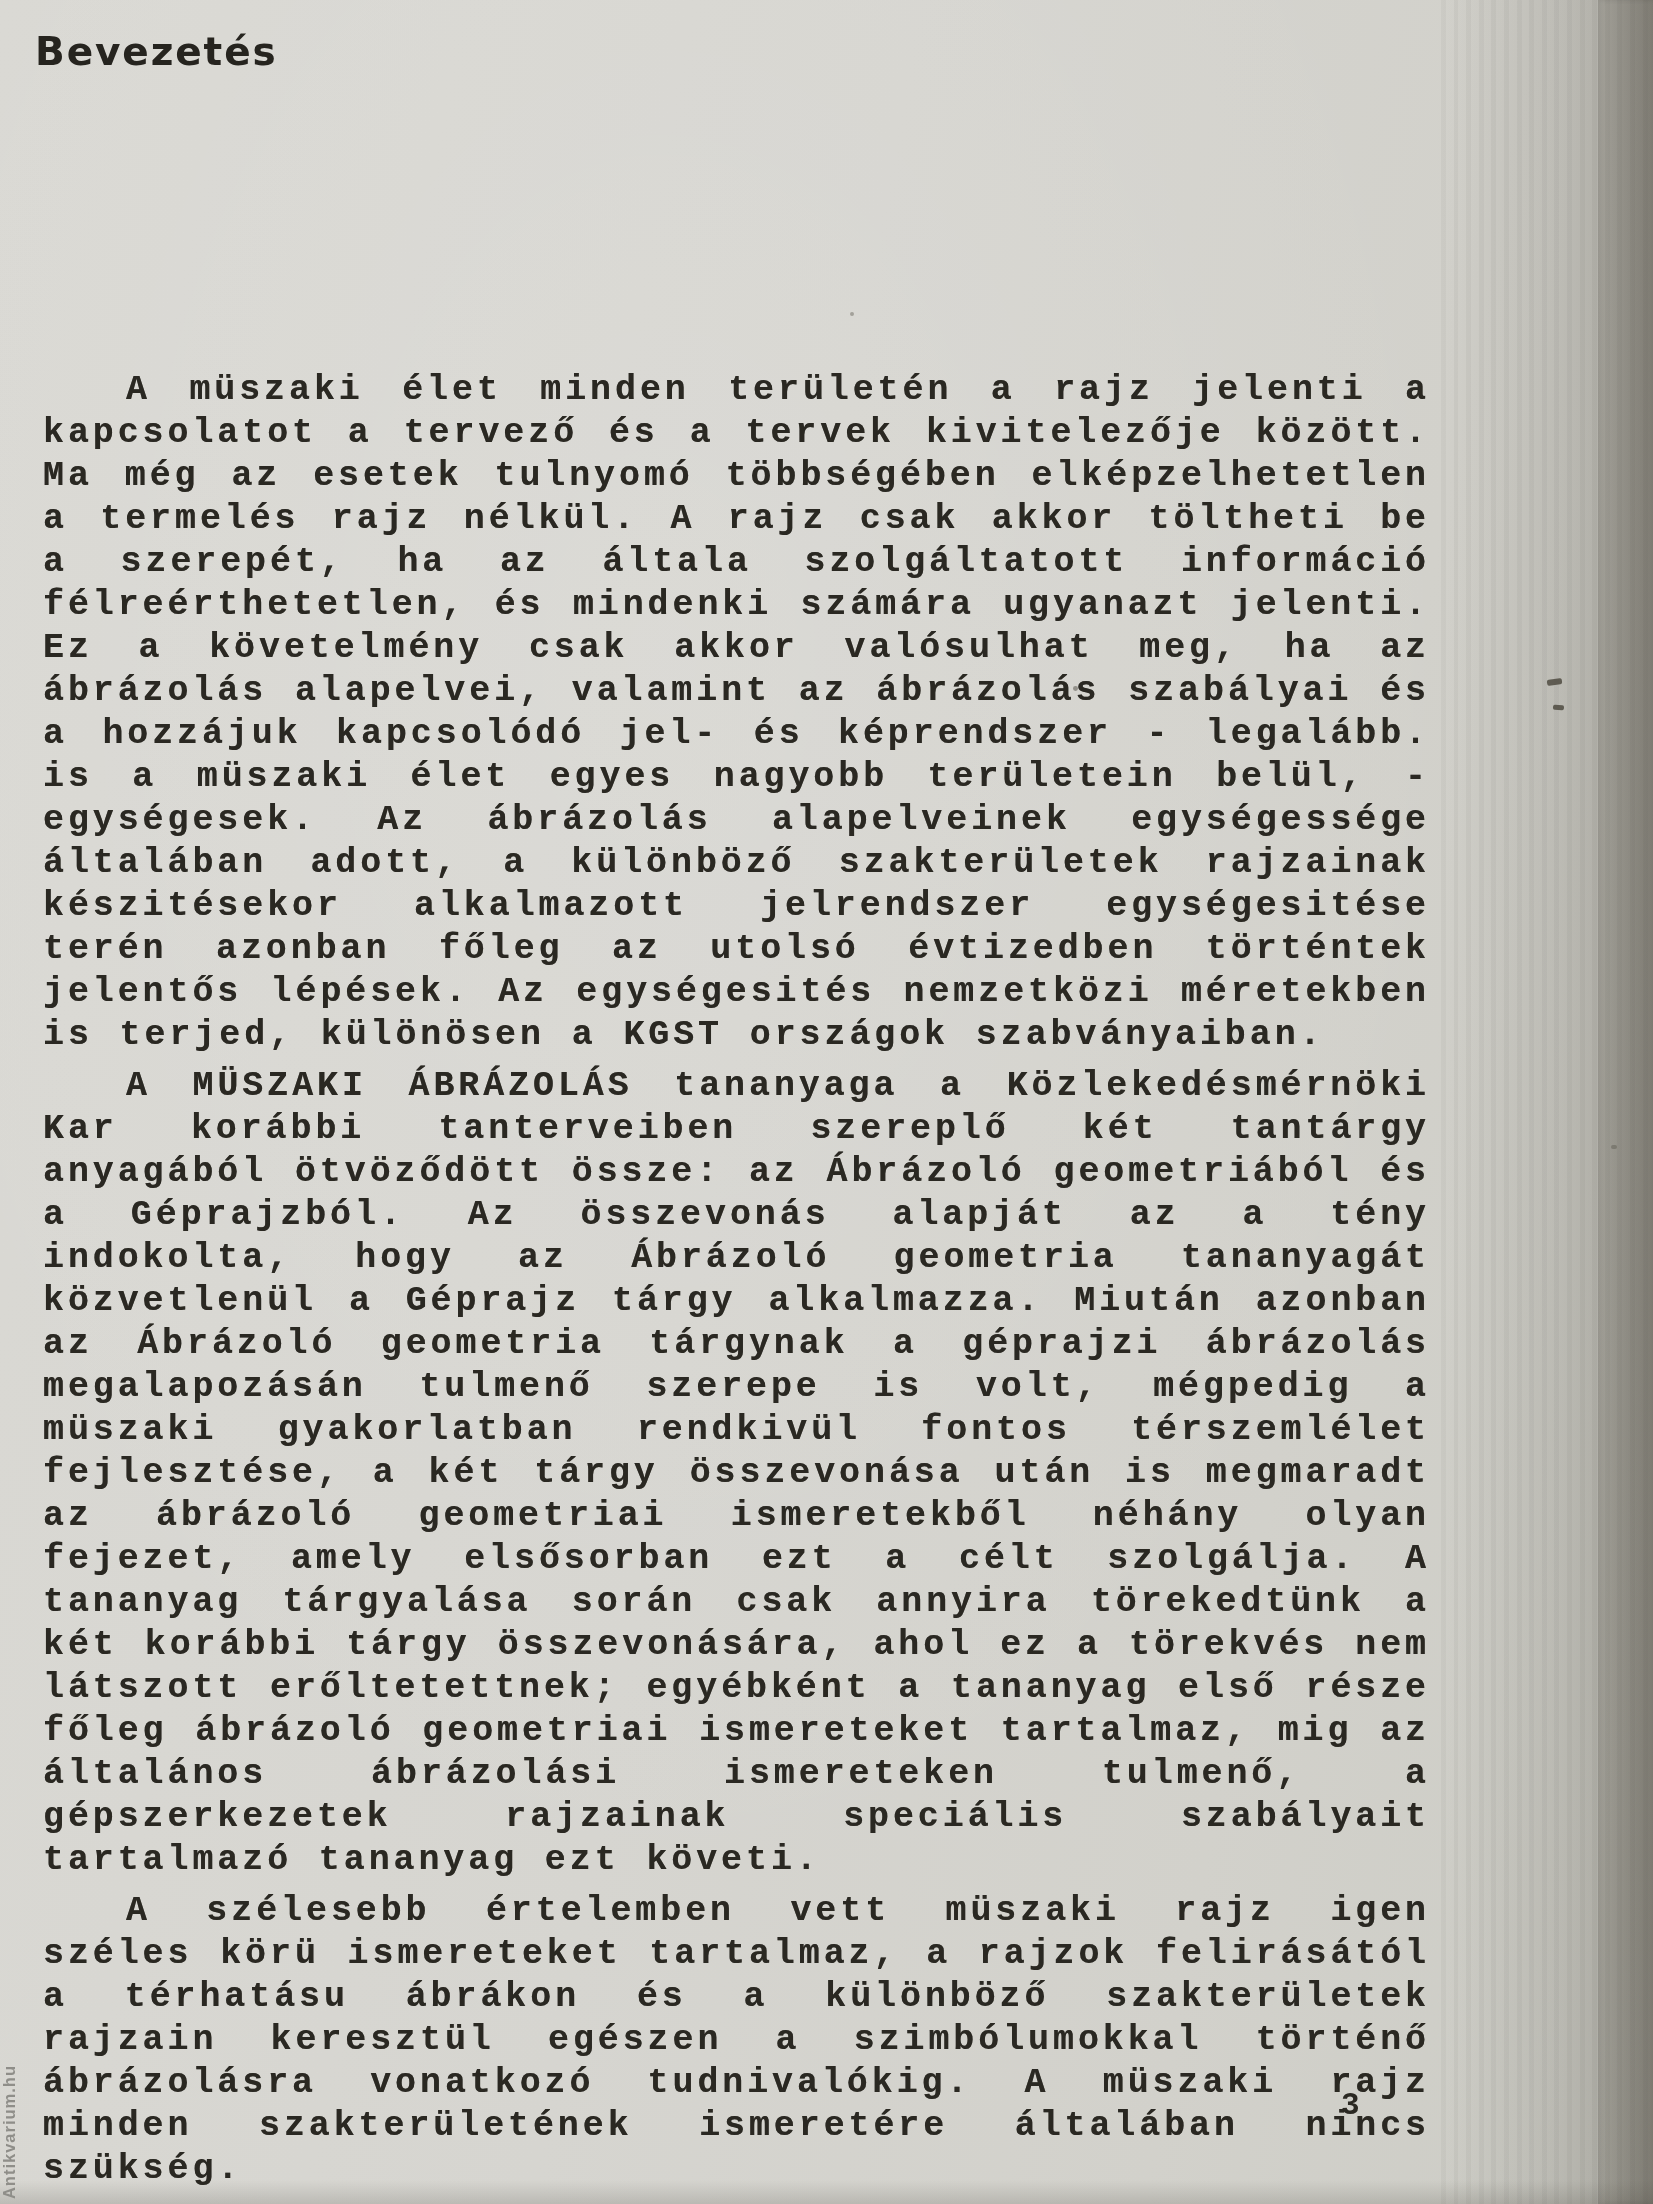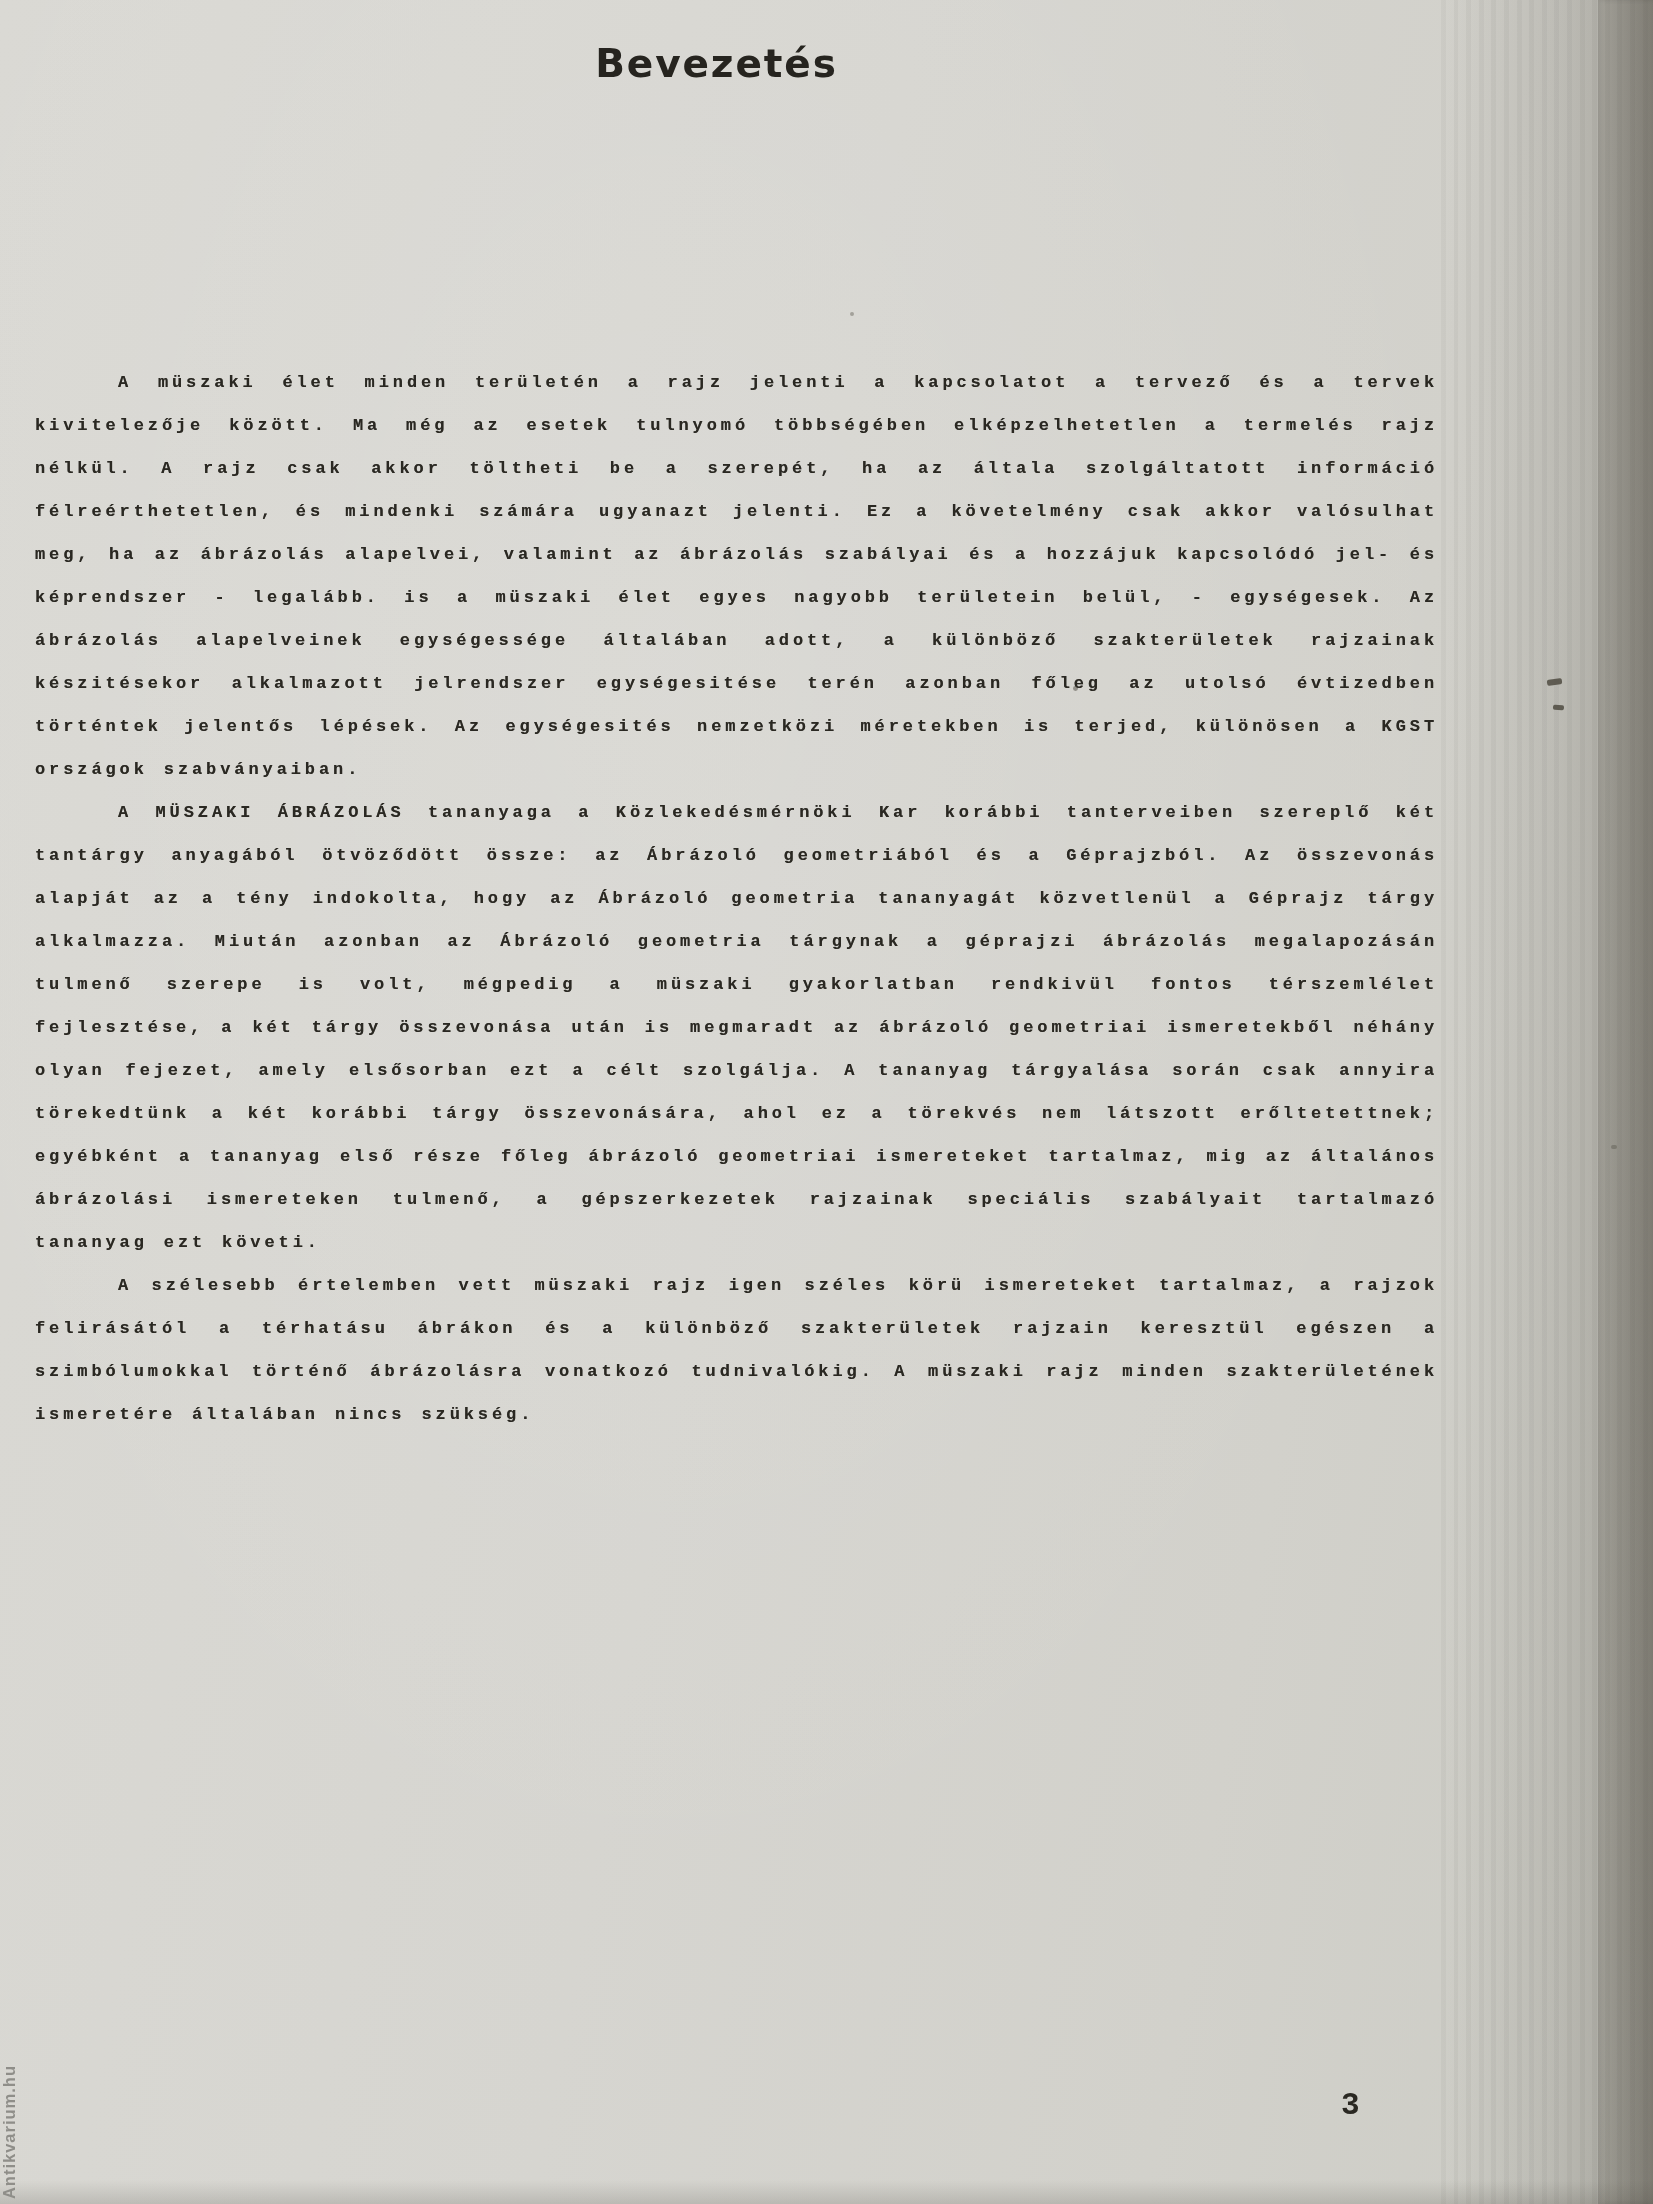--- a/index.html
+++ b/index.html
@@ -50,39 +50,38 @@
     bottom: 0;
     width: 100%;
     height: 25px;
     background: linear-gradient(to bottom, rgba(0,0,0,0), rgba(60,56,46,0.18));
   }
   .title {
     position: absolute;
     top: 29px;
     left: 35px;
     width: 1339px;
-    margin: 12px;
-    text-align: center;
+    margin: 0;
     font-family: "DejaVu Sans", "Liberation Sans", sans-serif;
     font-weight: 700;
     font-size: 39px;
     letter-spacing: 1.9px;
     color: #26241f;
   }
   .text-block {
     position: absolute;
     top: 361px;
     left: 35px;
     width: 1403px;
   }
   .para {
-    margin: 0;
+    margin: 8px;
     text-align: justify;
     text-indent: 83px;
-    font-size: 17px;
+    font-size: 35px;
     font-weight: 700;
     letter-spacing: 3.9px;
     word-spacing: 1.9px;
     line-height: 43px;
     color: #2a2822;
     text-shadow: 0 0 0.6px rgba(42,40,34,0.55);
   }
   .pagenum {
     position: absolute;
     left: 1341px;

